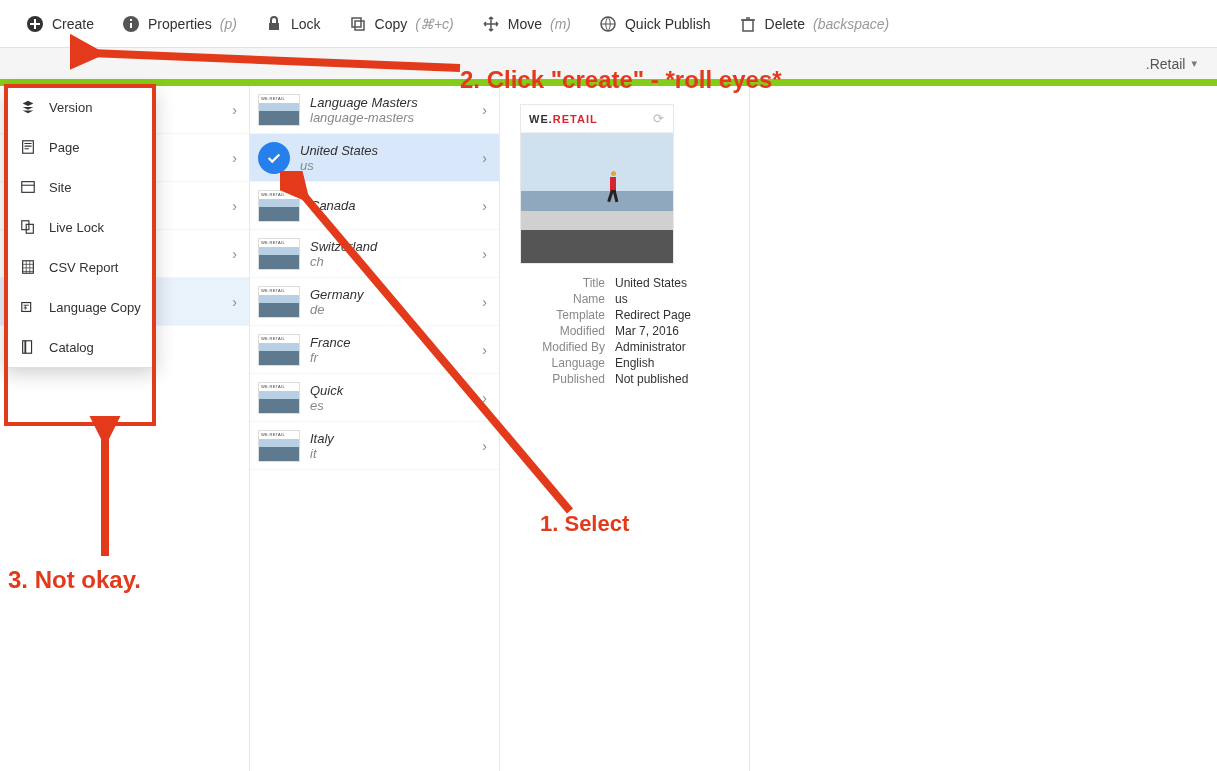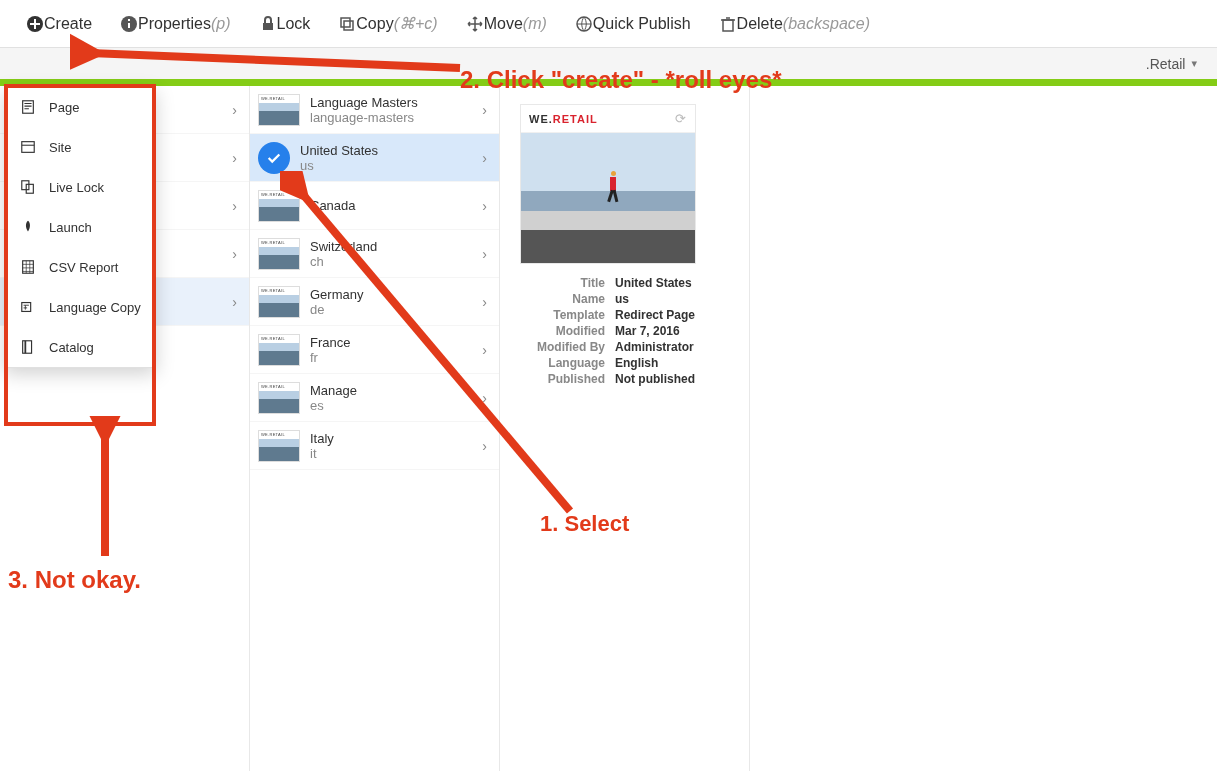--- a/index.html
+++ b/index.html
@@ -1,53 +1,53 @@
 <!DOCTYPE html>
 <html><head>
 <meta charset="utf-8">
 <style>
   * { box-sizing: border-box; margin: 0; padding: 0; }
   html, body { width: 1217px; height: 771px; font-family: -apple-system, "Helvetica Neue", Arial, sans-serif; background:#fff; color:#323232; overflow:hidden; }
   .toolbar { display:flex; align-items:center; height:48px; padding:0 12px; border-bottom:1px solid #e1e1e1; background:#fff; }
-  .toolbar-item { display:flex; align-items:center; padding:0 14px; height:48px; font-size:16px; cursor:default; white-space:nowrap; }
+  .toolbar-item { display:flex; align-items:center; gap:8px; padding:0 14px; height:48px; font-size:14px; cursor:default; white-space:nowrap; }
   .toolbar-item .hint { color:#999; font-style:italic; }
   .toolbar-icon { width:18px; height:18px; display:flex; align-items:center; justify-content:center; }
   .breadcrumb { height:38px; display:flex; align-items:center; justify-content:flex-end; padding:0 20px; background:#f5f5f5; border-bottom:7px solid #84cc16; font-size:14px; color:#555; }
   .breadcrumb .chev { margin-left:6px; font-size:11px; color:#777; }
   .workspace { position:relative; display:flex; height:calc(100% - 86px); }
   .column { width:250px; border-right:1px solid #e8e8e8; overflow:hidden; }
   .col-2 { width:250px; }
   .col-3 { flex:1; padding:18px 20px; }
   .row { display:flex; align-items:center; height:48px; padding:0 12px 0 8px; border-bottom:1px solid #f5f5f5; gap:10px; cursor:default; }
   .row.selected { background:#d8e8fa; }
   .row.hl { background:#e9f1fb; }
   .thumb { width:42px; height:32px; background:linear-gradient(180deg,#fff 0 26%,#b9cfe3 26% 55%,#5f7a8f 55% 100%); border:1px solid #ddd; position:relative; flex:0 0 42px; }
   .thumb:after { content:"WE.RETAIL"; position:absolute; top:1px; left:2px; font-size:4px; letter-spacing:0.3px; color:#444; }
   .check-circle { width:32px; height:32px; border-radius:50%; background:#2680eb; display:flex; align-items:center; justify-content:center; flex:0 0 32px; color:#fff; }
-  .row-text { flex:1; min-width:0; overflow:hidden; }
+  .row-text { flex:1; min-width:0; overflow:hidden;font-style:italic; }
   .row-title { font-size:13px; white-space:nowrap; overflow:hidden; text-overflow:ellipsis; }
   .row-sub { font-size:13px; color:#888; white-space:nowrap; overflow:hidden; text-overflow:ellipsis; }
   .row-chevron { color:#888; font-size:14px; }
   
   .dropdown { position:absolute; top:0; left:4px; width:152px; background:#fff; box-shadow:0 6px 18px rgba(0,0,0,0.18); border:1px solid #e0e0e0; z-index:20; }
   .menu-item { display:flex; align-items:center; height:40px; gap:12px; padding:0 14px; font-size:13px; cursor:default; }
   .menu-item.selected { background:#e6f0fb; }
   .menu-item .mi-icon { width:18px; height:18px; display:flex; align-items:center; justify-content:center; color:#333; }
   
-  .card { width:176px; background:#fff; border:1px solid #e8e8e8; }
+  .card { width:154px; background:#fff; border:1px solid #e8e8e8; }
   .card-head { display:flex; justify-content:space-between; align-items:center; padding:6px 8px; border-bottom:1px solid #f0f0f0; font-size:11px; letter-spacing:1px; }
   .card-head .we { font-weight:700; }
   .card-head .retail { color:#d9232e; font-weight:700; }
   .card-img { height:130px; background:linear-gradient(180deg,#cfe0ef 0 45%,#90a8be 45% 60%,#d0d0d0 60% 75%,#555 75% 100%); position:relative; overflow:hidden; }
   .hiker { position:absolute; left:85px; top:38px; width:14px; height:32px; }
   .hiker .body { position:absolute; top:6px; left:4px; width:6px; height:14px; background:#d9232e; }
   .hiker .head { position:absolute; top:0; left:5px; width:5px; height:5px; border-radius:50%; background:#e8a23c; }
   .hiker .leg1 { position:absolute; top:19px; left:3px; width:3px; height:12px; background:#222; transform:rotate(18deg); }
   .hiker .leg2 { position:absolute; top:19px; left:8px; width:3px; height:12px; background:#222; transform:rotate(-14deg); }
-  .meta { margin-top:12px; display:grid; grid-template-columns:85px 1fr; row-gap:2px; column-gap:10px; font-size:12px; width:200px;font-weight:bold; }
+  .meta { margin-top:12px; display:grid; grid-template-columns:85px 1fr; row-gap:2px; column-gap:10px; font-size:12px; width:200px; }
   .meta .k { text-align:right; color:#888; }
   .meta .v { color:#323232; }
   
   .anno { position:absolute; font-weight:800; color:#e23a1a; font-size:22px; z-index:40; pointer-events:none; }
   .anno.big { font-size:24px; }
   svg.arrow { position:absolute; z-index:30; pointer-events:none; }
   .red-border { position:absolute; top:-2px; left:4px; width:152px; height:342px; border:4px solid #e23a1a; z-index:25; pointer-events:none; }
   .trunc { white-space:nowrap; overflow:hidden; text-overflow:ellipsis; }
 </style>
 </head>
@@ -129,20 +129,28 @@
 </div>
 
 <div class="workspace">
 
   <div class="red-border"></div>
 
   <div class="dropdown">
     <div class="menu-item">
       <span class="mi-icon">
           <svg viewBox="0 0 18 18" width="16" height="16">
+            <path d="M3 5l6-3 6 3-6 3z M3 9l6 3 6-3 M3 13l6 3 6-3" fill="#333"></path>
+          </svg>
+        </span>
+      <span>Version</span>
+    </div>
+    <div class="menu-item">
+      <span class="mi-icon">
+          <svg viewBox="0 0 18 18" width="16" height="16">
             <rect x="3" y="2" width="12" height="14" fill="none" stroke="#333" stroke-width="1.3"></rect>
             <path d="M5 5h8M5 8h8M5 11h5" stroke="#333" stroke-width="1.2"></path>
           </svg>
         </span>
       <span>Page</span>
     </div>
     <div class="menu-item">
       <span class="mi-icon">
           <svg viewBox="0 0 18 18" width="16" height="16">
             <rect x="2" y="3" width="14" height="12" fill="none" stroke="#333" stroke-width="1.3"></rect>
@@ -152,28 +160,20 @@
       <span>Site</span>
     </div>
     <div class="menu-item">
       <span class="mi-icon">
           <svg viewBox="0 0 18 18" width="16" height="16">
             <rect x="2" y="2" width="8" height="10" fill="none" stroke="#333" stroke-width="1.3"></rect>
             <rect x="7" y="6" width="8" height="10" fill="none" stroke="#333" stroke-width="1.3"></rect>
           </svg>
         </span>
       <span>Live Lock</span>
-    </div>
-    <div class="menu-item">
-      <span class="mi-icon">
-          <svg viewBox="0 0 18 18" width="16" height="16">
-            <path d="M9 2c3 2 3 8 0 12-3-4-3-10 0-12zM6 14l-2 2M12 14l2 2" fill="#333"></path>
-          </svg>
-        </span>
-      <span>Launch</span>
     </div>
     <div class="menu-item">
       <span class="mi-icon">
           <svg viewBox="0 0 18 18" width="16" height="16">
             <rect x="3" y="2" width="12" height="14" fill="none" stroke="#333" stroke-width="1.3"></rect>
             <path d="M3 6h12M3 10h12M3 14h12M7 2v14M11 2v14" stroke="#333" stroke-width="0.8"></path>
           </svg>
         </span>
       <span>CSV Report</span>
     </div>
@@ -271,21 +271,21 @@
       <div class="thumb"></div>
       <div class="row-text">
           <div class="row-title">France</div>
           <div class="row-sub">fr</div>
         </div>
       <span class="row-chevron">›</span>
     </div>
     <div class="row">
       <div class="thumb"></div>
       <div class="row-text">
-          <div class="row-title">Manage</div>
+          <div class="row-title">Quick</div>
           <div class="row-sub">es</div>
         </div>
       <span class="row-chevron">›</span>
     </div>
     <div class="row">
       <div class="thumb"></div>
       <div class="row-text">
           <div class="row-title">Italy</div>
           <div class="row-sub">it</div>
         </div>

